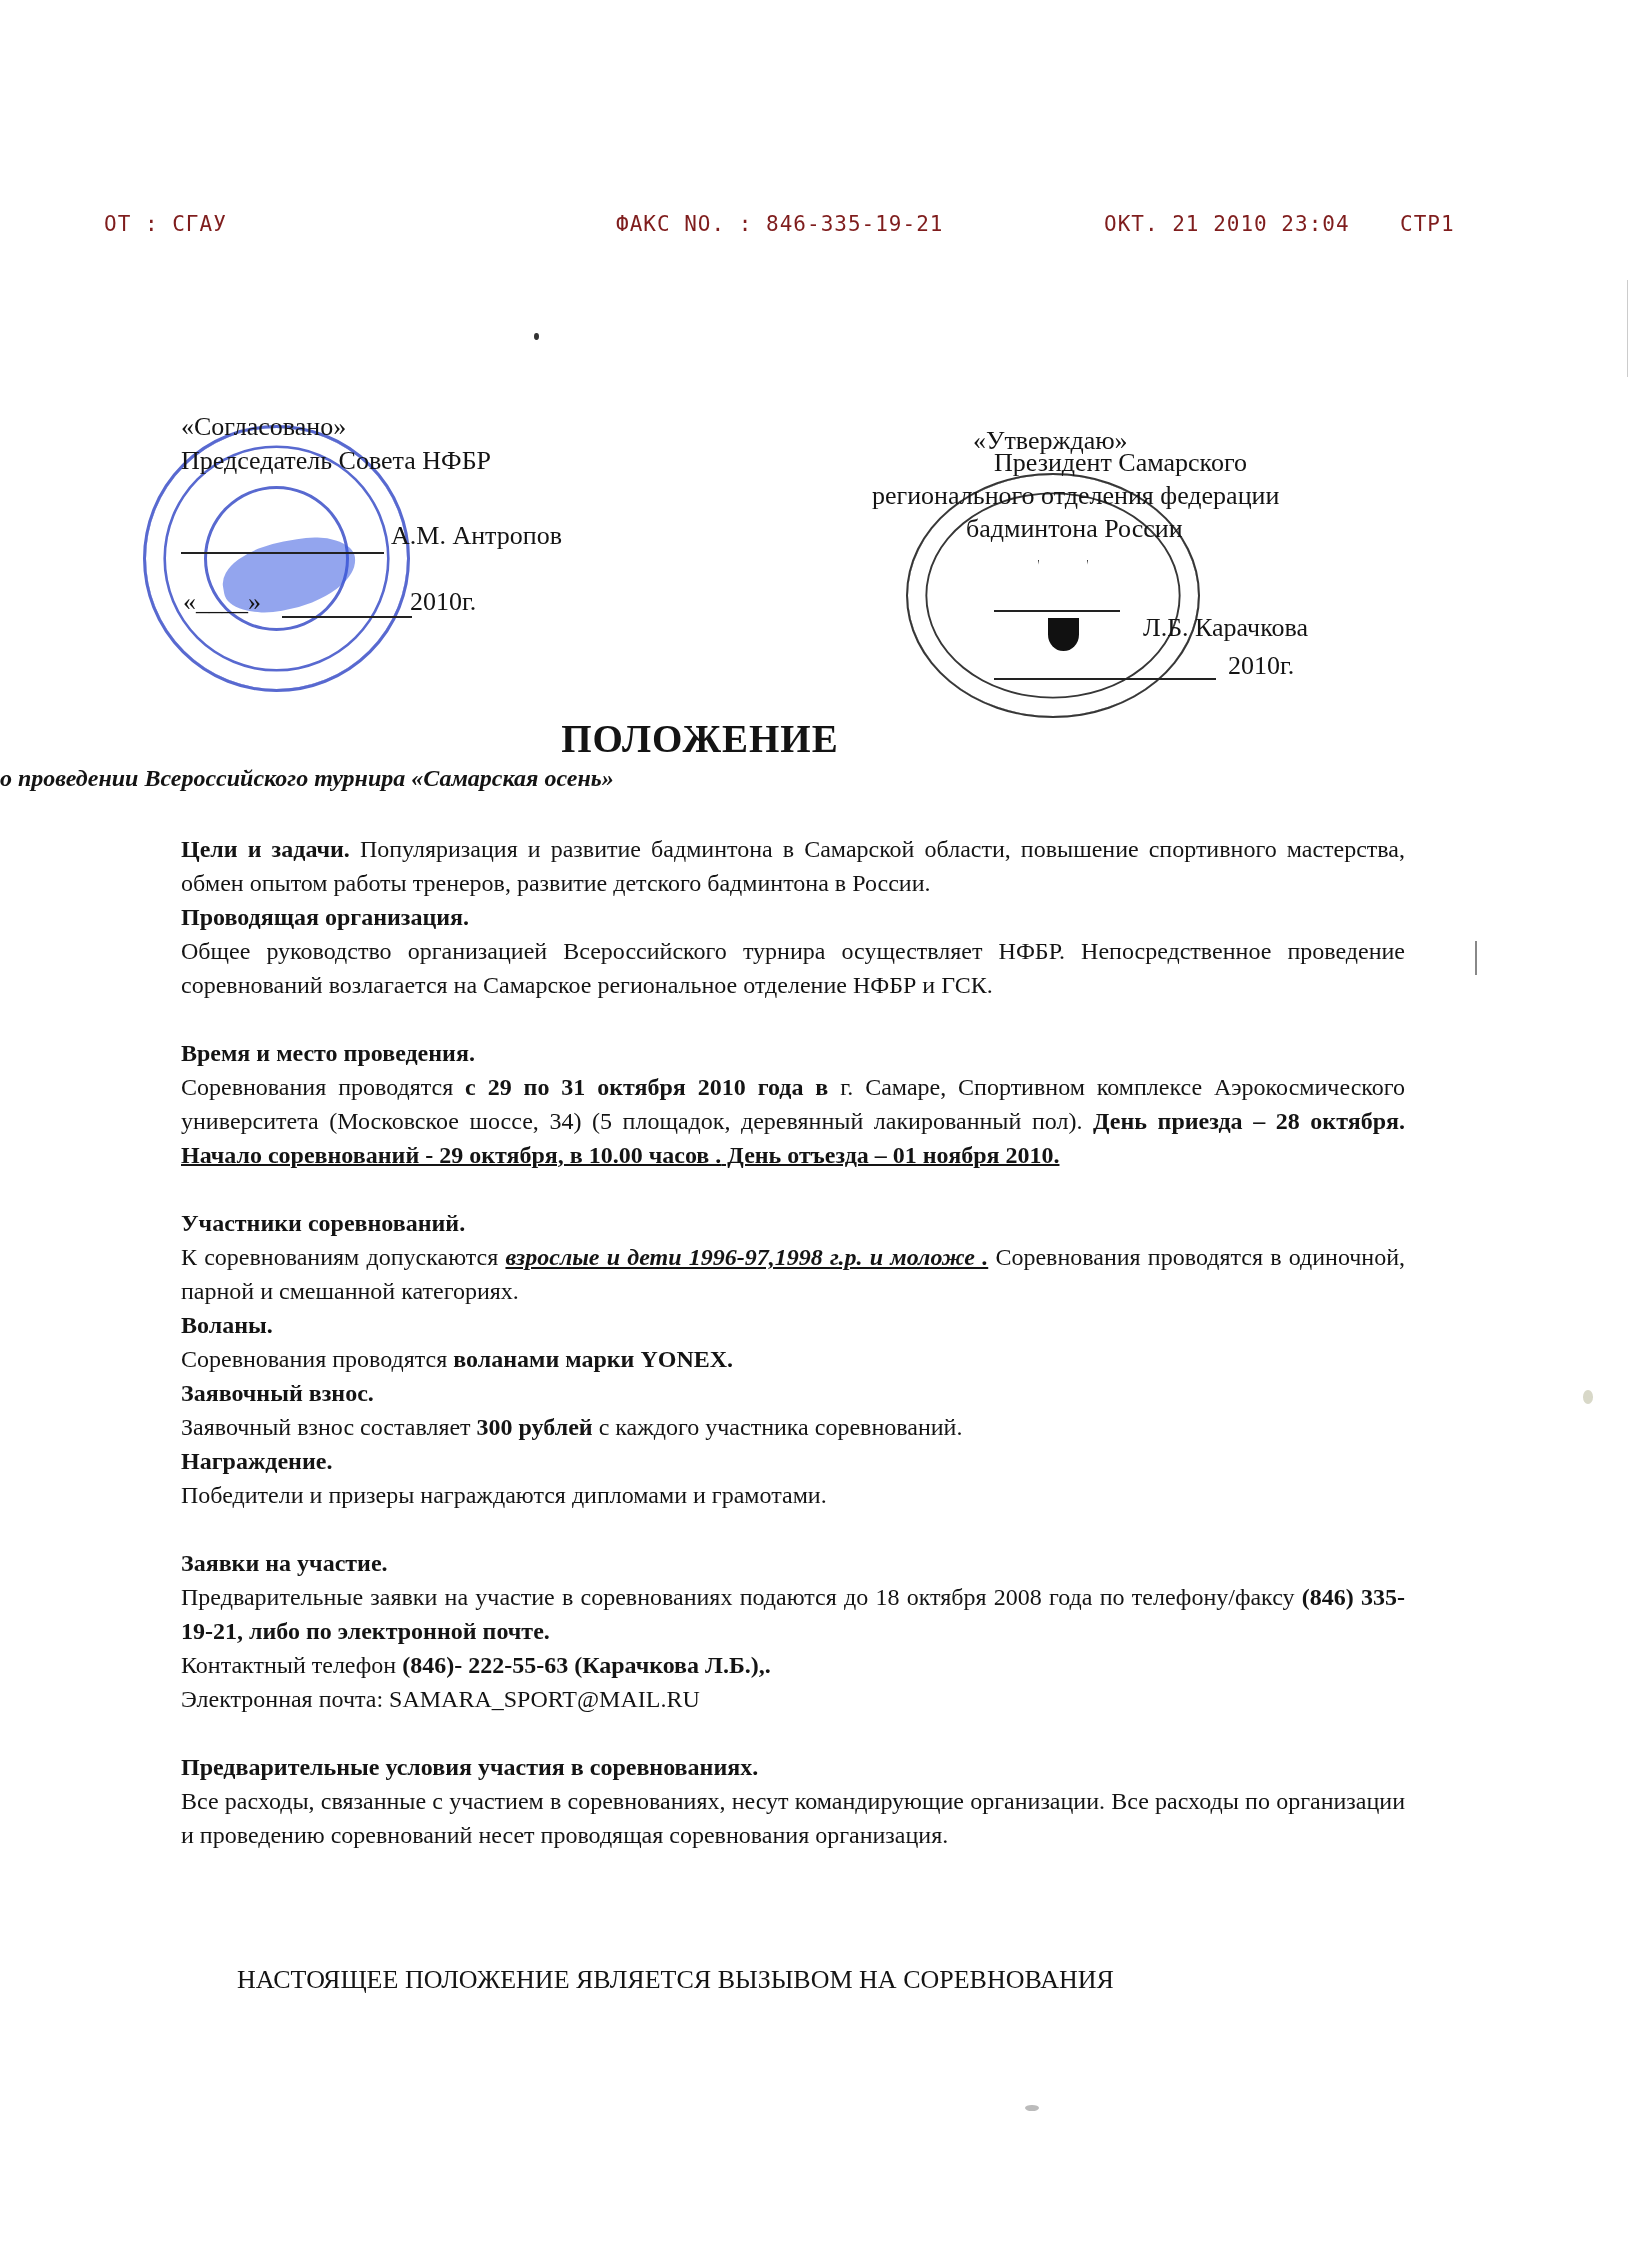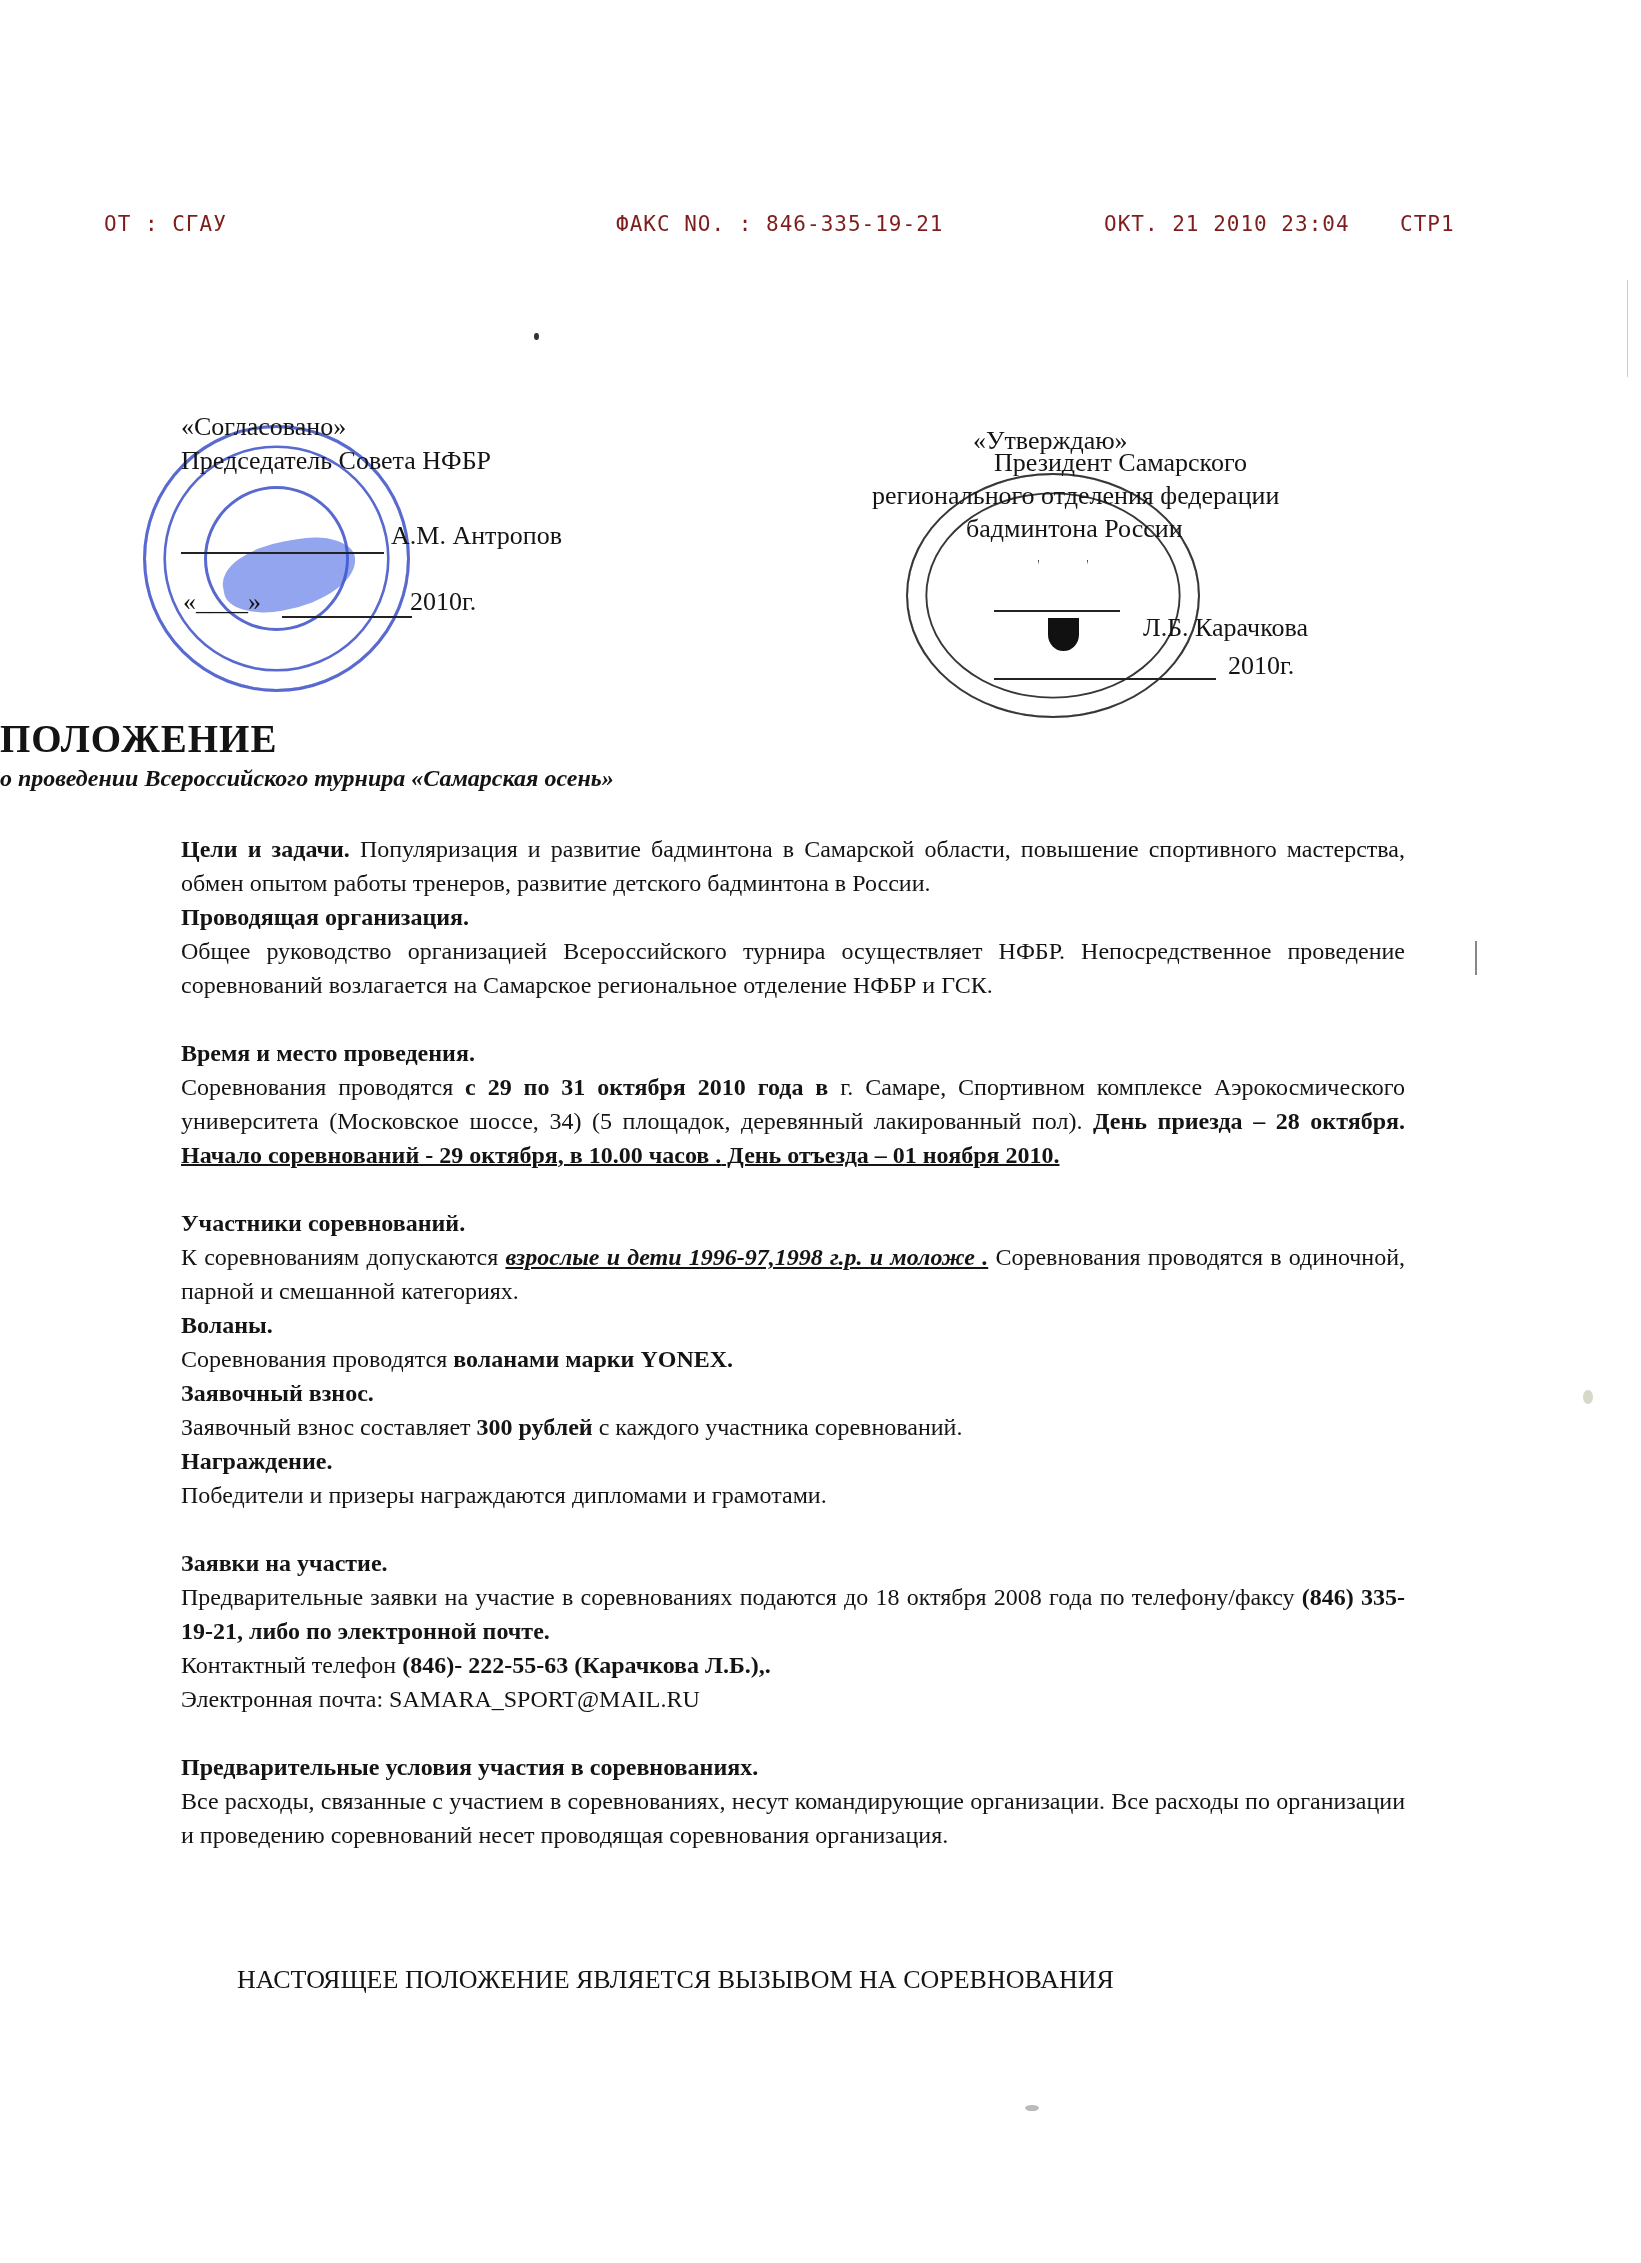--- a/index.html
+++ b/index.html
@@ -7,21 +7,21 @@
   .abs { position: absolute; white-space: nowrap; }
   .fax { font-family: "DejaVu Sans Mono", monospace; font-size: 21px; color: #7f1d1d; letter-spacing: 1px; top: 212px; }
   .sig { font-size: 26px; line-height: 33px; }
   .stamp { position: absolute; border-radius: 50%; }
   .stamp-left { left: 143px; top: 425px; width: 261px; height: 261px; border: 3.9px solid #3b4fc8; box-shadow: inset 0 0 0 17.4px #fff, inset 0 0 0 20px #3b4fc8, inset 0 0 0 58px #fff, inset 0 0 0 61px #3b4fc8; opacity: 0.85; }
   .stamp-left-scribble { position: absolute; left: 222px; top: 541px; width: 135px; height: 68px; background: #3a5be0; opacity: 0.55; border-radius: 50% 40% 60% 40%; transform: rotate(-10deg); }
   .stamp-right { left: 906px; top: 473px; width: 290px; height: 241px; border: 2.9px solid #222; box-shadow: inset 0 0 0 17.4px #fff, inset 0 0 0 19.3px #222; opacity: 0.9; }
   .shuttle { position: absolute; left: 1038px; top: 560px; width: 48px; height: 68px; border-left: 1.9px solid #222; border-right: 1.9px solid #222; clip-path: polygon(0 0, 100% 0, 70% 100%, 30% 100%); }
   .shuttle-base { position: absolute; left: 1048px; top: 618px; width: 31px; height: 33px; background: #111; border-radius: 0 0 50% 50%; }
   .sig-line { position: absolute; height: 1.9px; background: #222; }
-  .title { position: absolute; left: 0; width: 1400px; text-align: left; top: 716px; font-size: 39px; font-weight: bold; letter-spacing: 1px; }
+  .title { position: absolute; left: 0; width: 1400px; text-align: center; top: 716px; font-size: 39px; font-weight: bold; letter-spacing: 1px; }
   .subtitle { position: absolute; left: 0; width: 1641px; top: 765px; font-size: 24px; font-weight: bold; font-style: italic; }
   .body { position: absolute; left: 181px; width: 1224px; top: 832px; font-size: 24px; line-height: 34px; }
   .body p { margin: 0; text-align: justify; }
   .body .h { font-weight: bold; }
   .body .gap { height: 34px; }
   .b { font-weight: bold; }
   .u { text-decoration: underline; text-decoration-thickness: 1.9px; }
   .bi { font-weight: bold; font-style: italic; text-decoration: underline; }
   .closing { position: absolute; left: 237px; top: 1965px; font-size: 26px; font-weight: normal; }
   .edge-mark { position: absolute; width: 1.9px; background: #888; }

